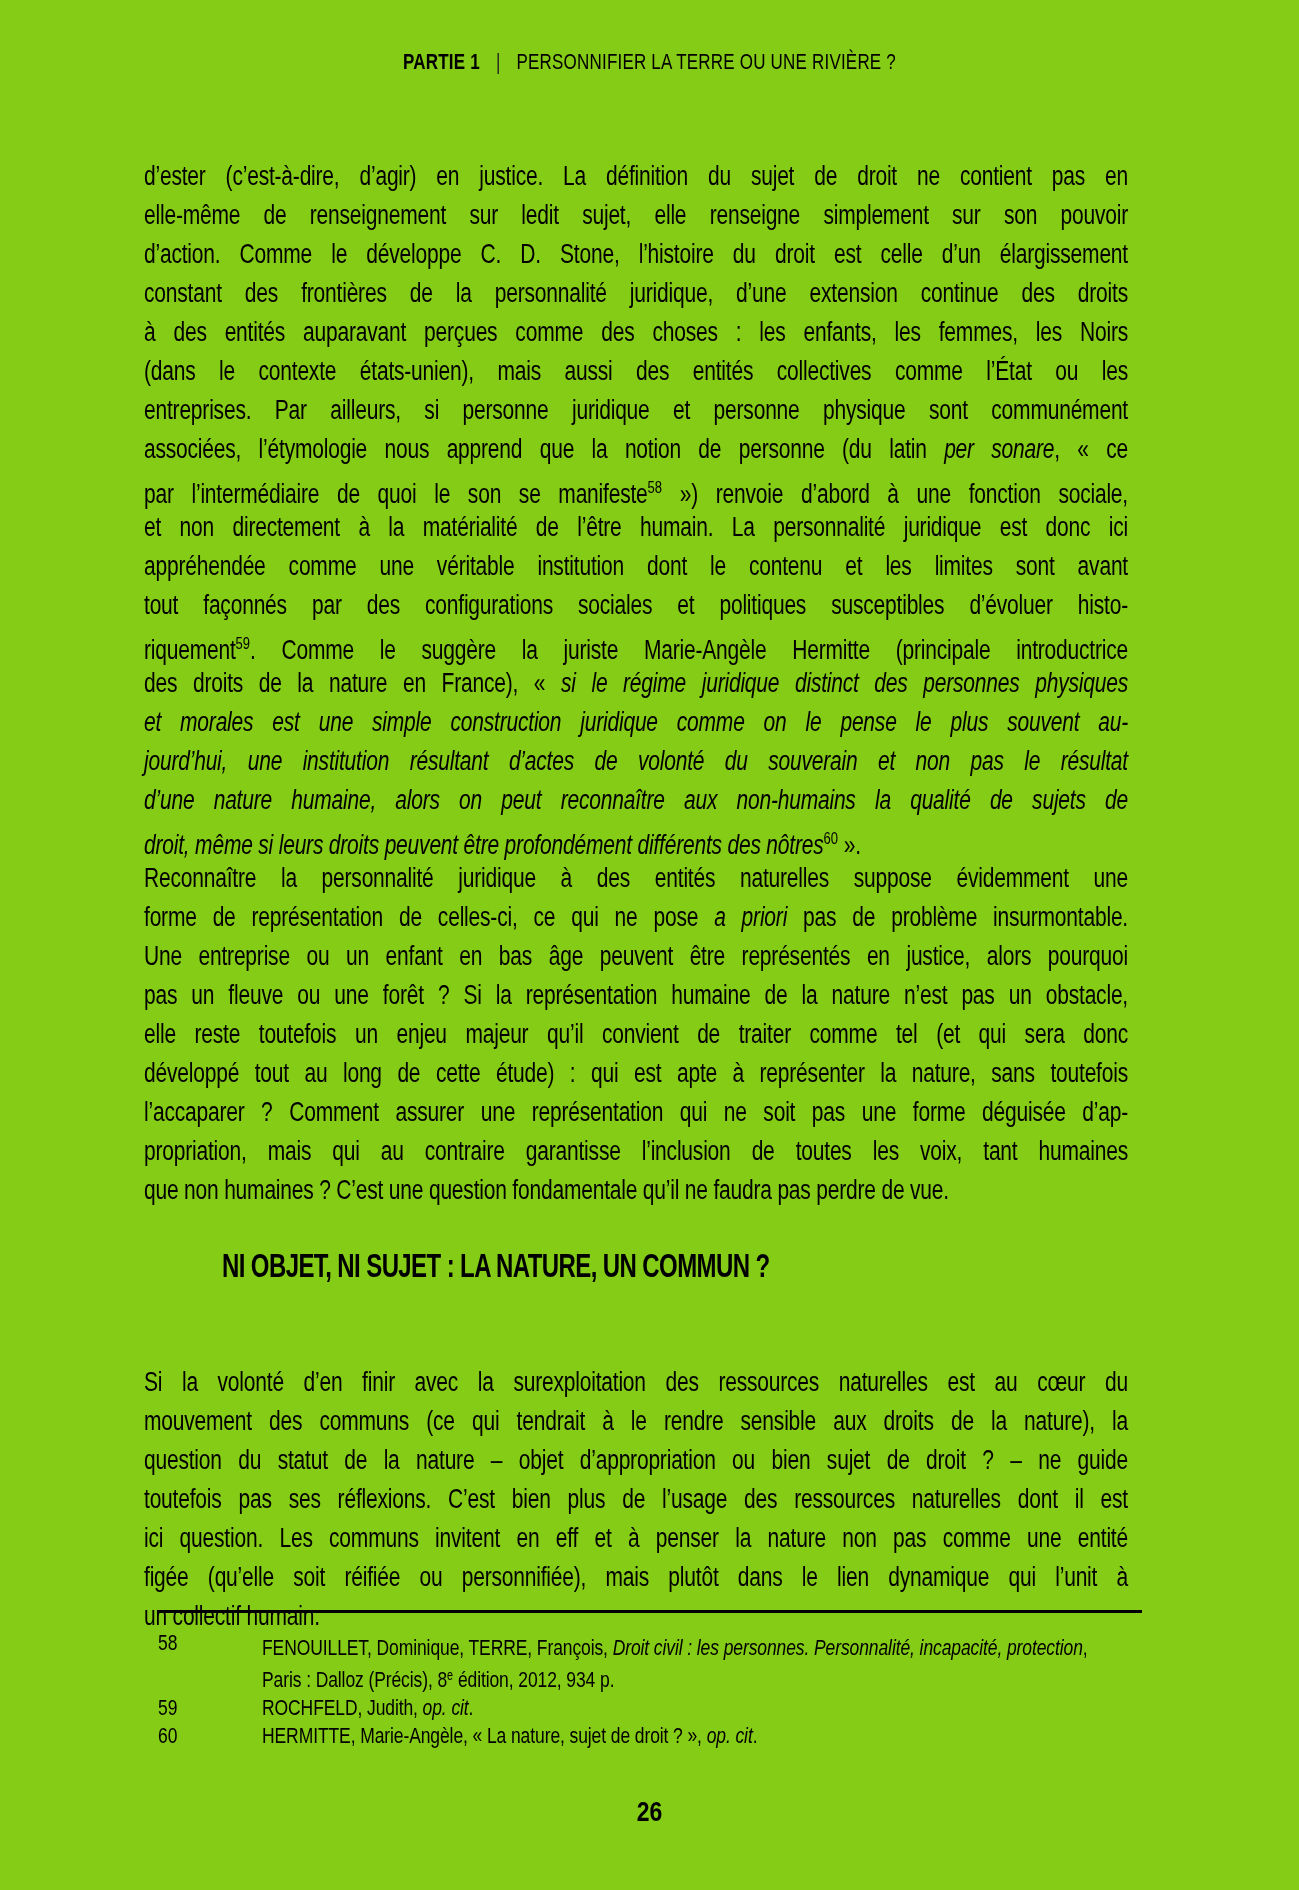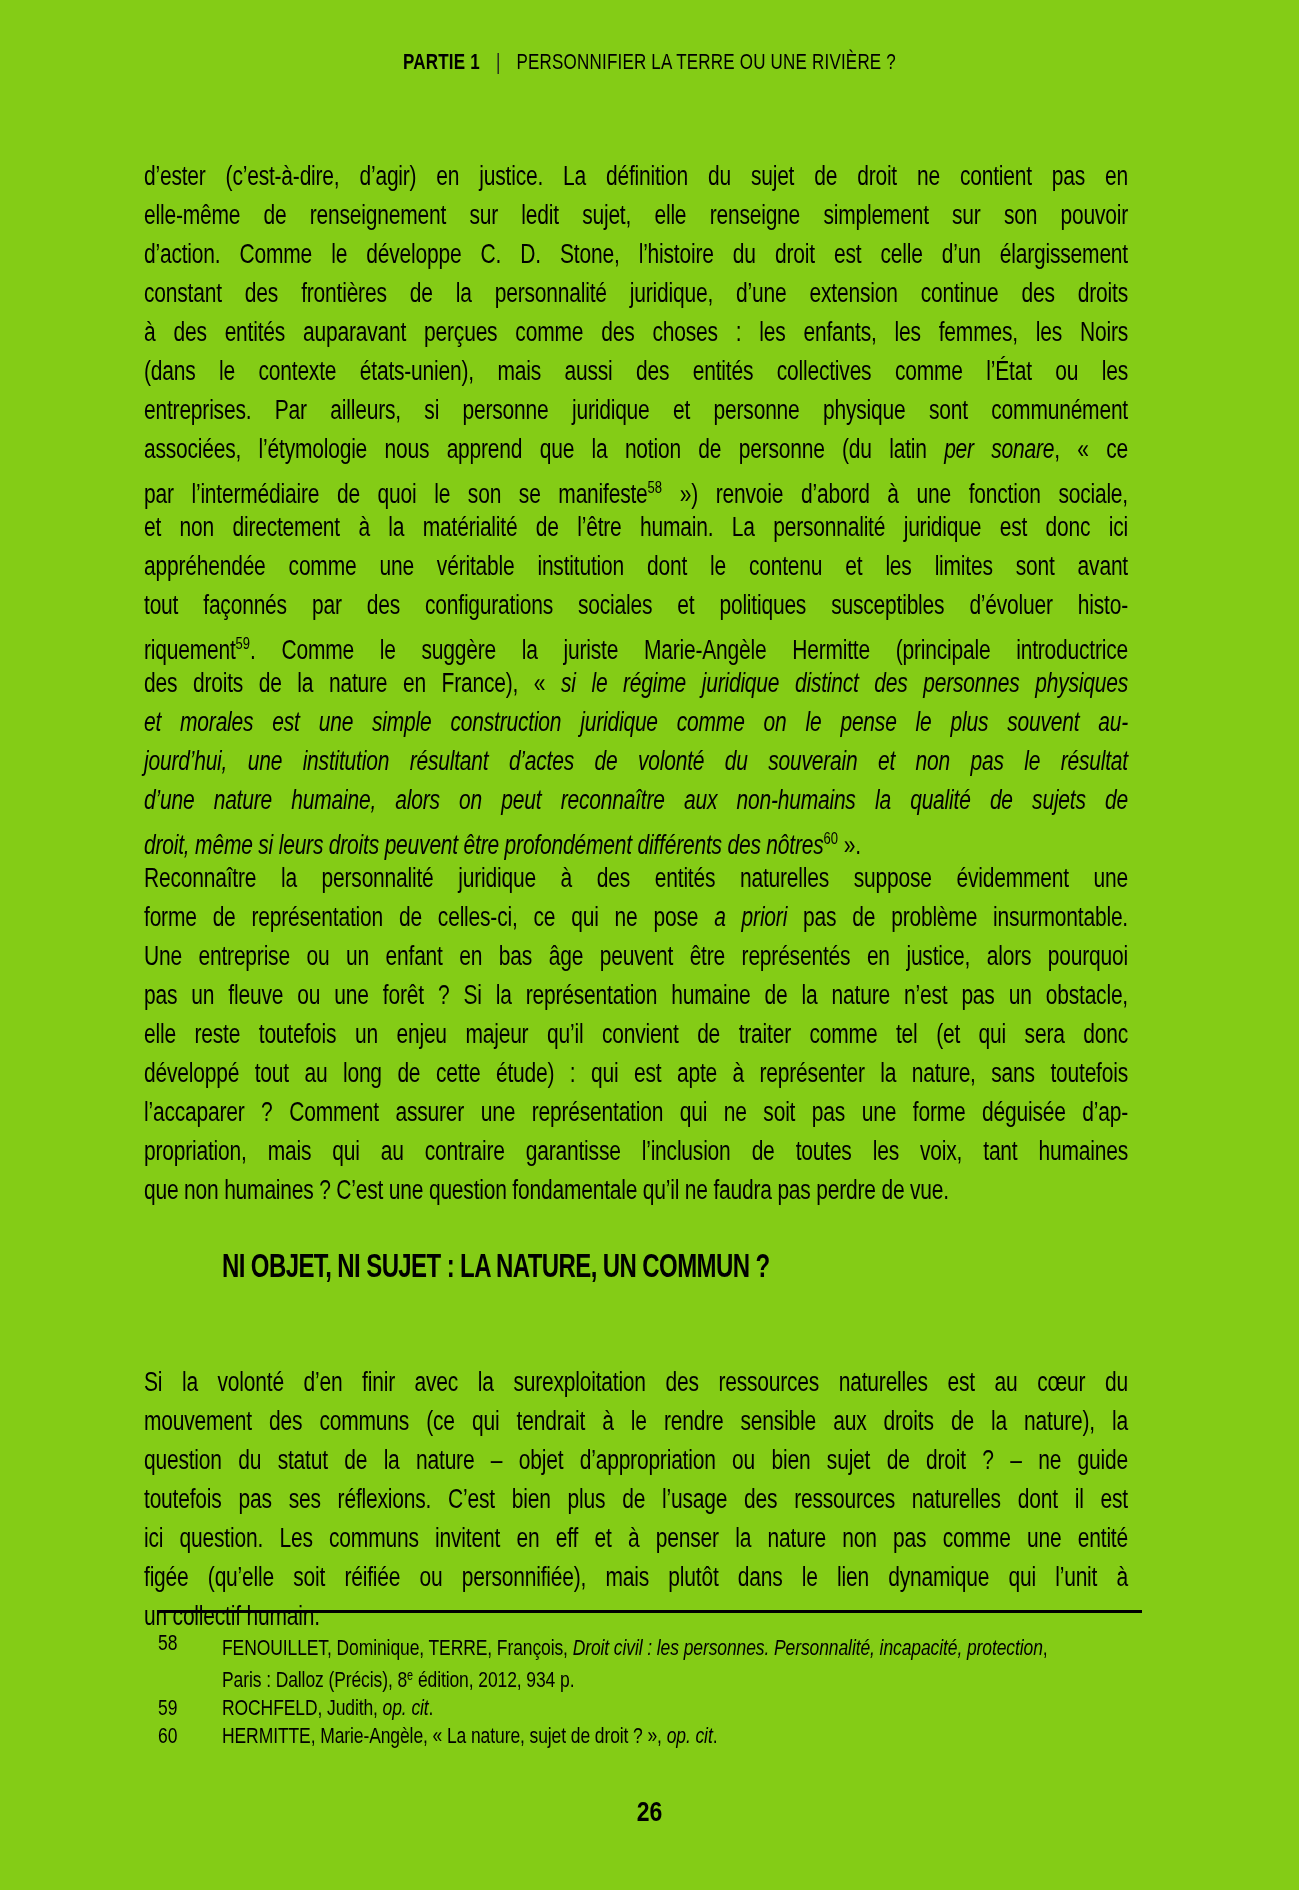--- a/index.html
+++ b/index.html
@@ -103,21 +103,21 @@
   }
   .fn-row { display: flex; }
   .fn-num {
     width: 64px;
     flex: 0 0 64px;
     font-size: 17.5px;
     line-height: 28px;
     transform: scaleY(1.28);
     transform-origin: left center;
   }
-  .fn-text { flex: 1; }
+  .fn-text { flex: 1; margin-left: 40px; }
   .fn-line {
     font-size: 17.5px;
     line-height: 28px;
     letter-spacing: -0.1px;
     transform: scaleY(1.28);
     transform-origin: left center;
     white-space: nowrap;
   }
 
   

